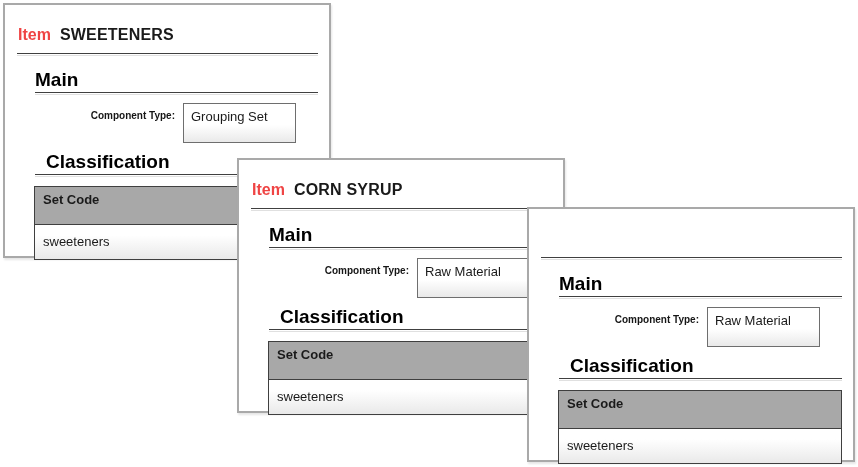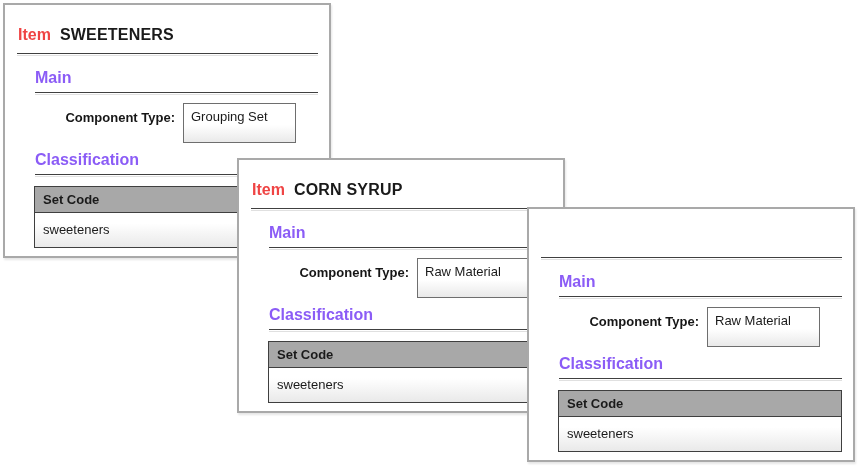--- a/index.html
+++ b/index.html
@@ -33,50 +33,50 @@
     position: absolute; height: 1px;
     background: #404040;
     box-shadow: 0 2px 0 rgba(0,0,0,0.12);
   }
   .title-rule { left: 12px; top: 48px; width: 301px; }
   .main-rule  { left: 30px; top: 87px; width: 283px; }
   .class-rule { left: 30px; top: 169px; width: 283px; }
 
   .section-heading {
     position: absolute; left: 30px;
-    font-size: 16px; font-weight: bold; color: #8b5cf6;
+    font-size: 19px; font-weight: bold; color: #000000;
     white-space: nowrap;
   }
   .main-heading  { top: 64px; }
-  .class-heading { top: 146px; }
+  .class-heading { top: 146px; margin-left: 11px; }
 
   .field-label {
     position: absolute; left: 0; top: 105px; width: 170px;
     text-align: right;
-    font-size: 13px; font-weight: bold; color: #161616;
+    font-size: 10px; font-weight: bold; color: #161616;
     white-space: nowrap;
   }
   .field-box {
     position: absolute; left: 178px; top: 98px;
     width: 113px; height: 40px;
     border: 1px solid #6e6e6e;
     background: linear-gradient(#ffffff 55%, #e9e9e9 100%);
     font-size: 13px; color: #1a1a1a;
     line-height: 26px; padding-left: 7px;
     white-space: nowrap; overflow: hidden;
   }
 
   .set-table {
     position: absolute; left: 29px; top: 181px;
     width: 284px;
     border: 1px solid #3f3f3f;
     background: #ffffff;
   }
   .set-table-header {
-    height: 26px; line-height: 26px;
+    height: 38px; line-height: 26px;
     background: #a8a8a8;
     border-bottom: 1px solid #3f3f3f;
     font-size: 13px; font-weight: bold; color: #1a1a1a;
     padding-left: 8px;
     white-space: nowrap; overflow: hidden;
   }
   .set-table-row {
     height: 34px; line-height: 34px;
     background: linear-gradient(#ffffff 30%, #e9e9e9 100%);
     font-size: 13px; color: #1a1a1a;

